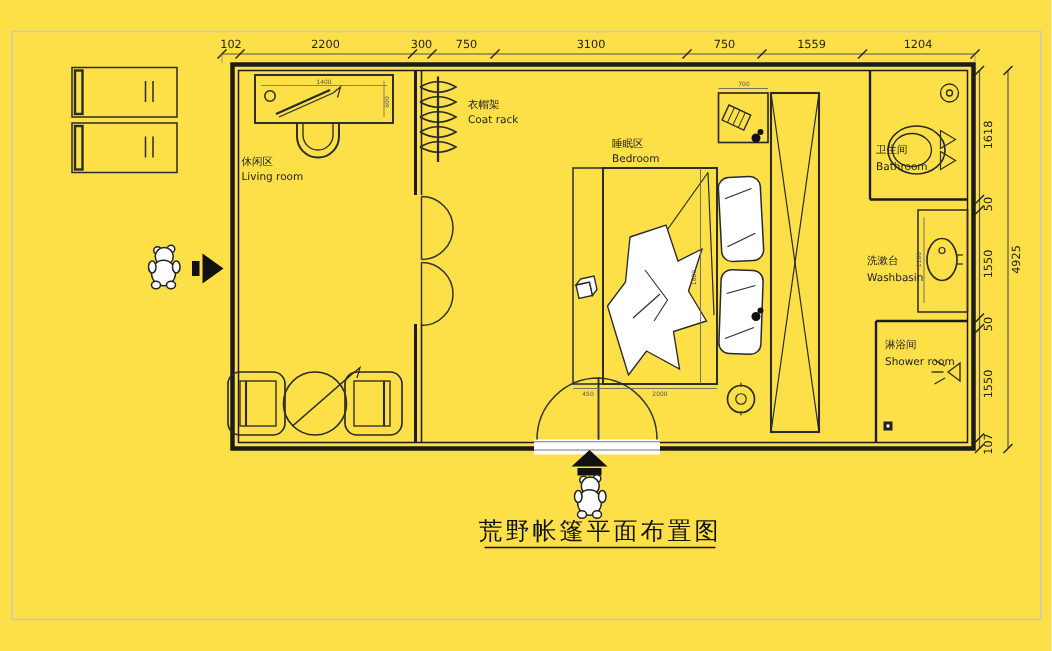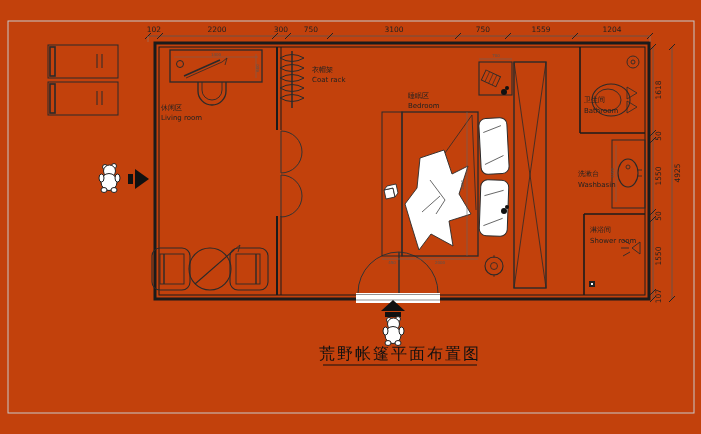--- a/index.html
+++ b/index.html
@@ -1,16 +1,16 @@
 <!DOCTYPE html>
 <html><head>
 <meta charset="utf-8">
 <style>
   html,body{margin:0;padding:0;background:#fff;}
-  .canvas{position:relative;width:701px;height:434px;background:#c2410c;overflow:hidden;
+  .canvas{position:relative;width:701px;height:434px;background:#fde047;overflow:hidden;
           font-family:"DejaVu Sans",sans-serif;}
   svg{position:absolute;top:0;left:0;}
   text{font-family:"DejaVu Sans",sans-serif;fill:#222;}
   .dim{font-size:7.5px;}
   .tinydim{font-size:4px;fill:#555;}
   .roomcn{font-size:7px;}
   .roomen{font-size:7px;}
   .title{font-size:16px;letter-spacing:2px;fill:#111;}
 </style>
 </head>

